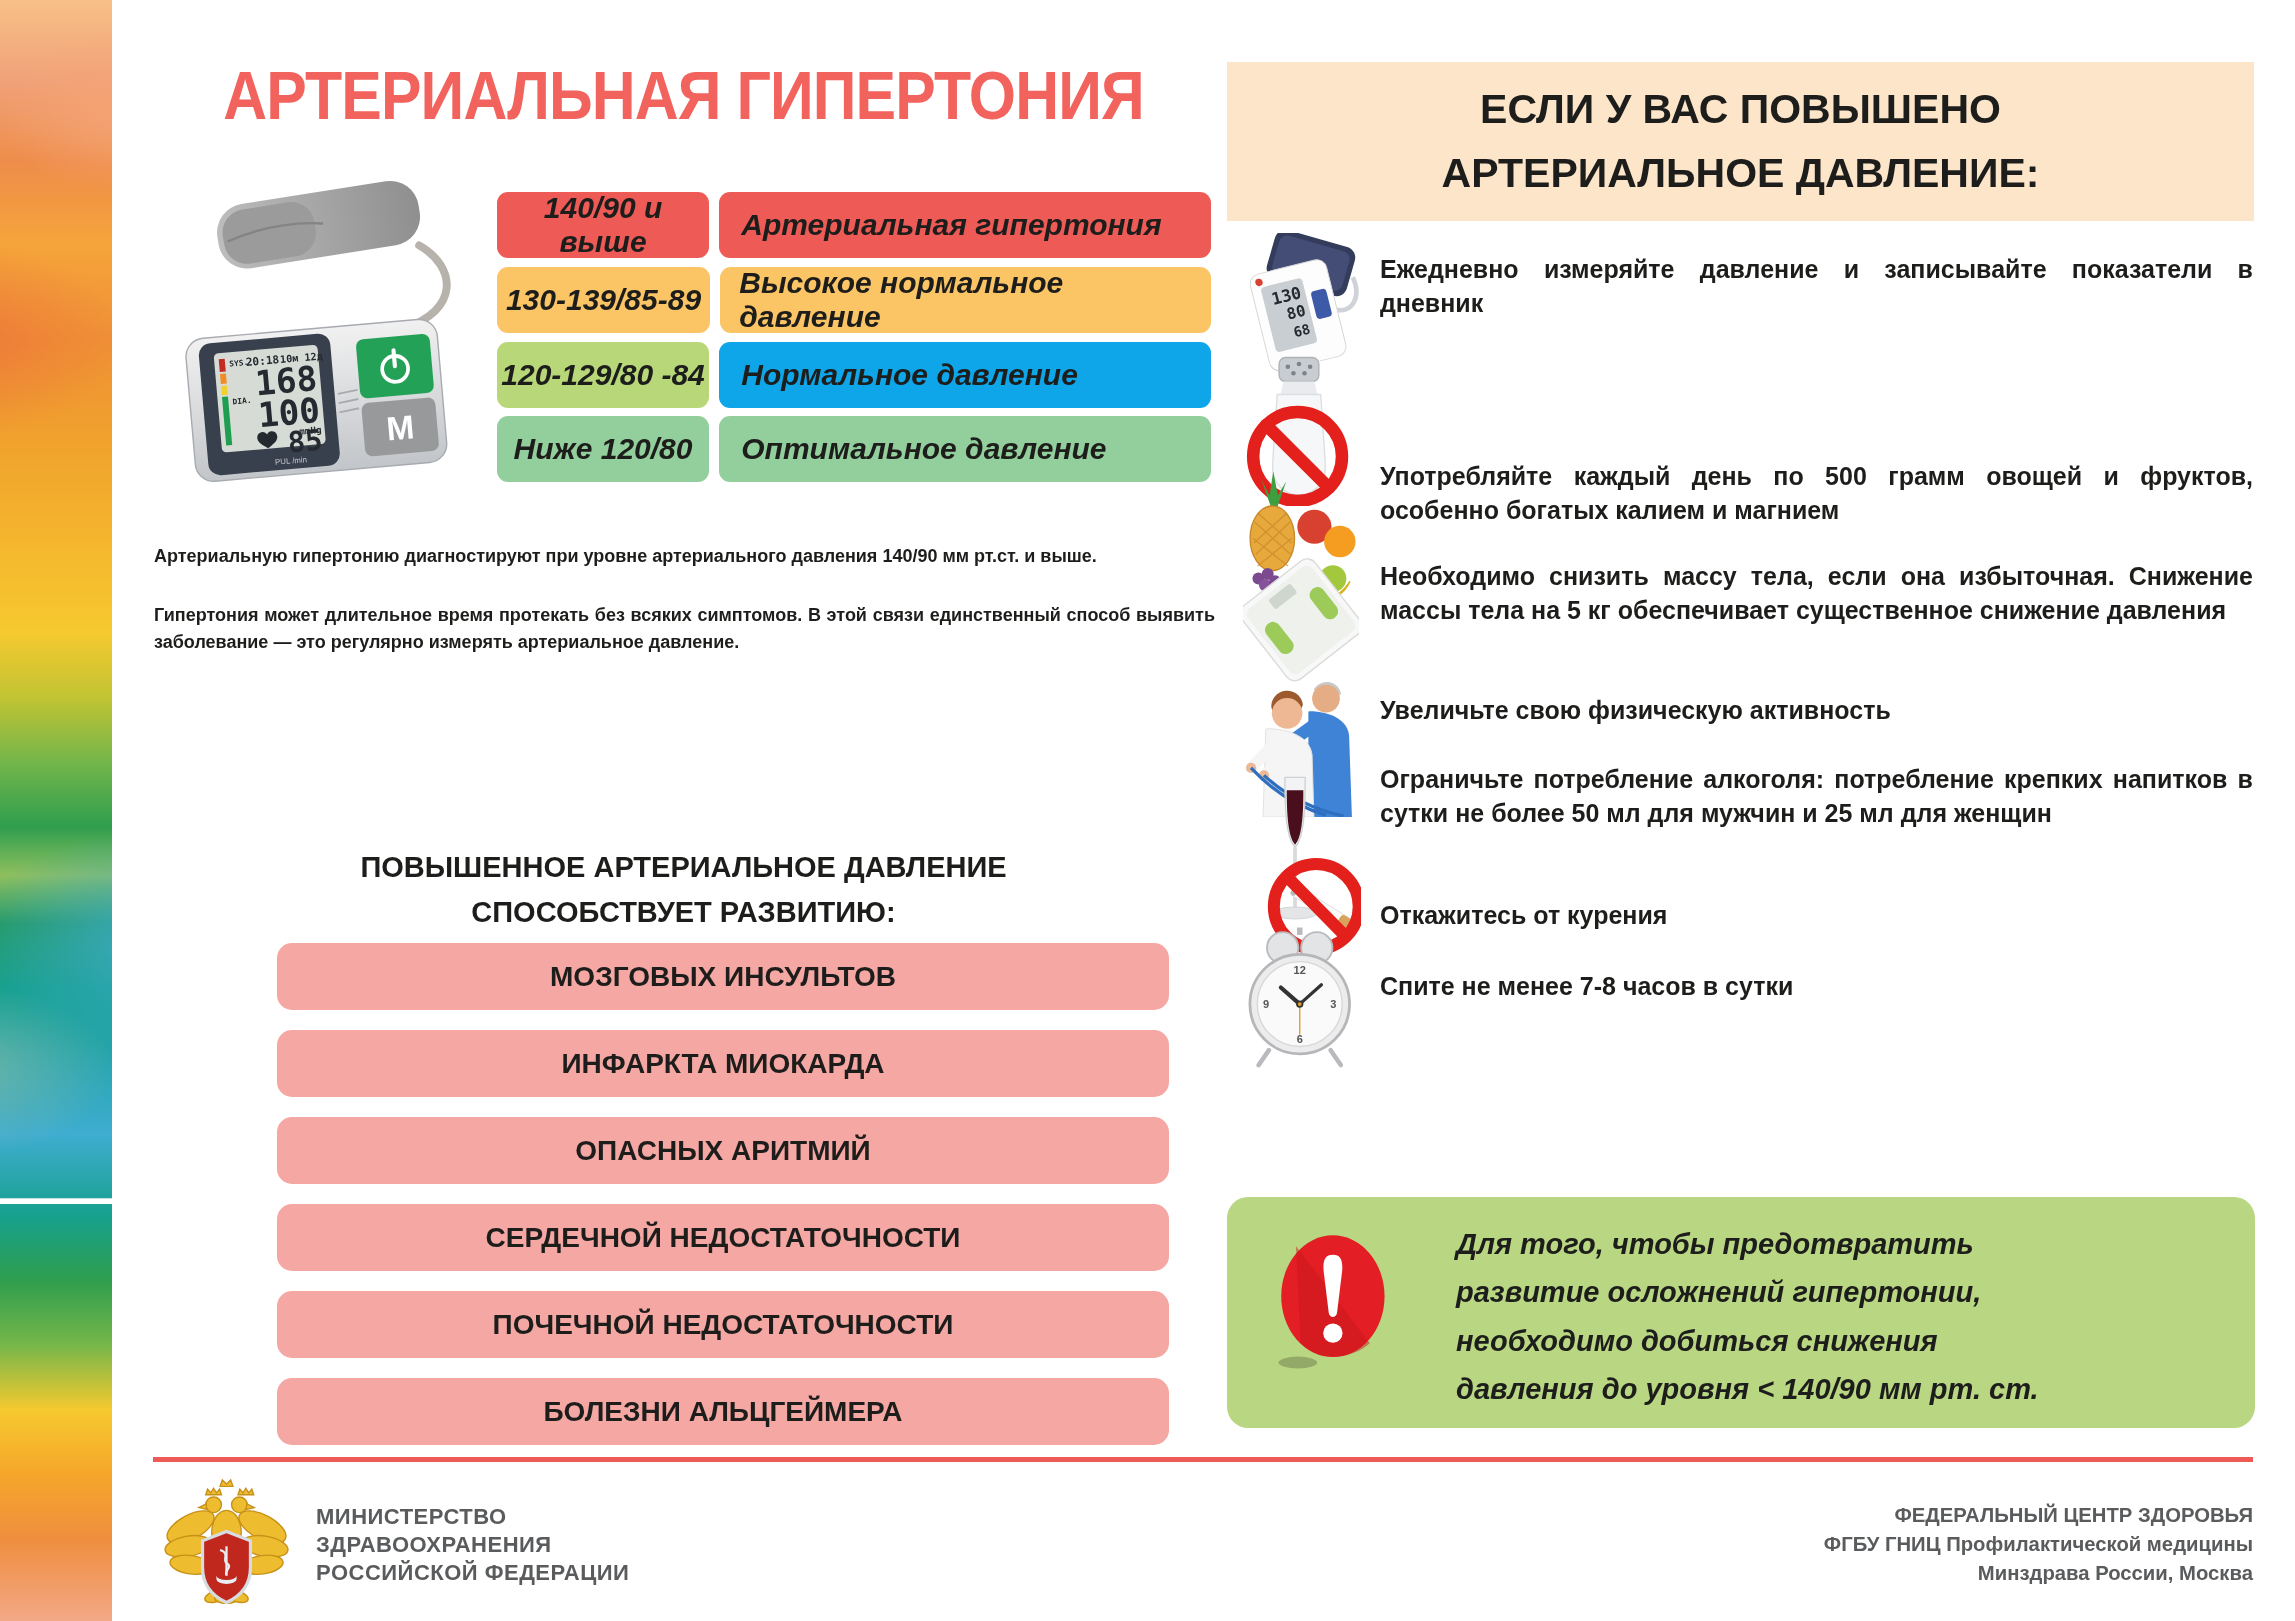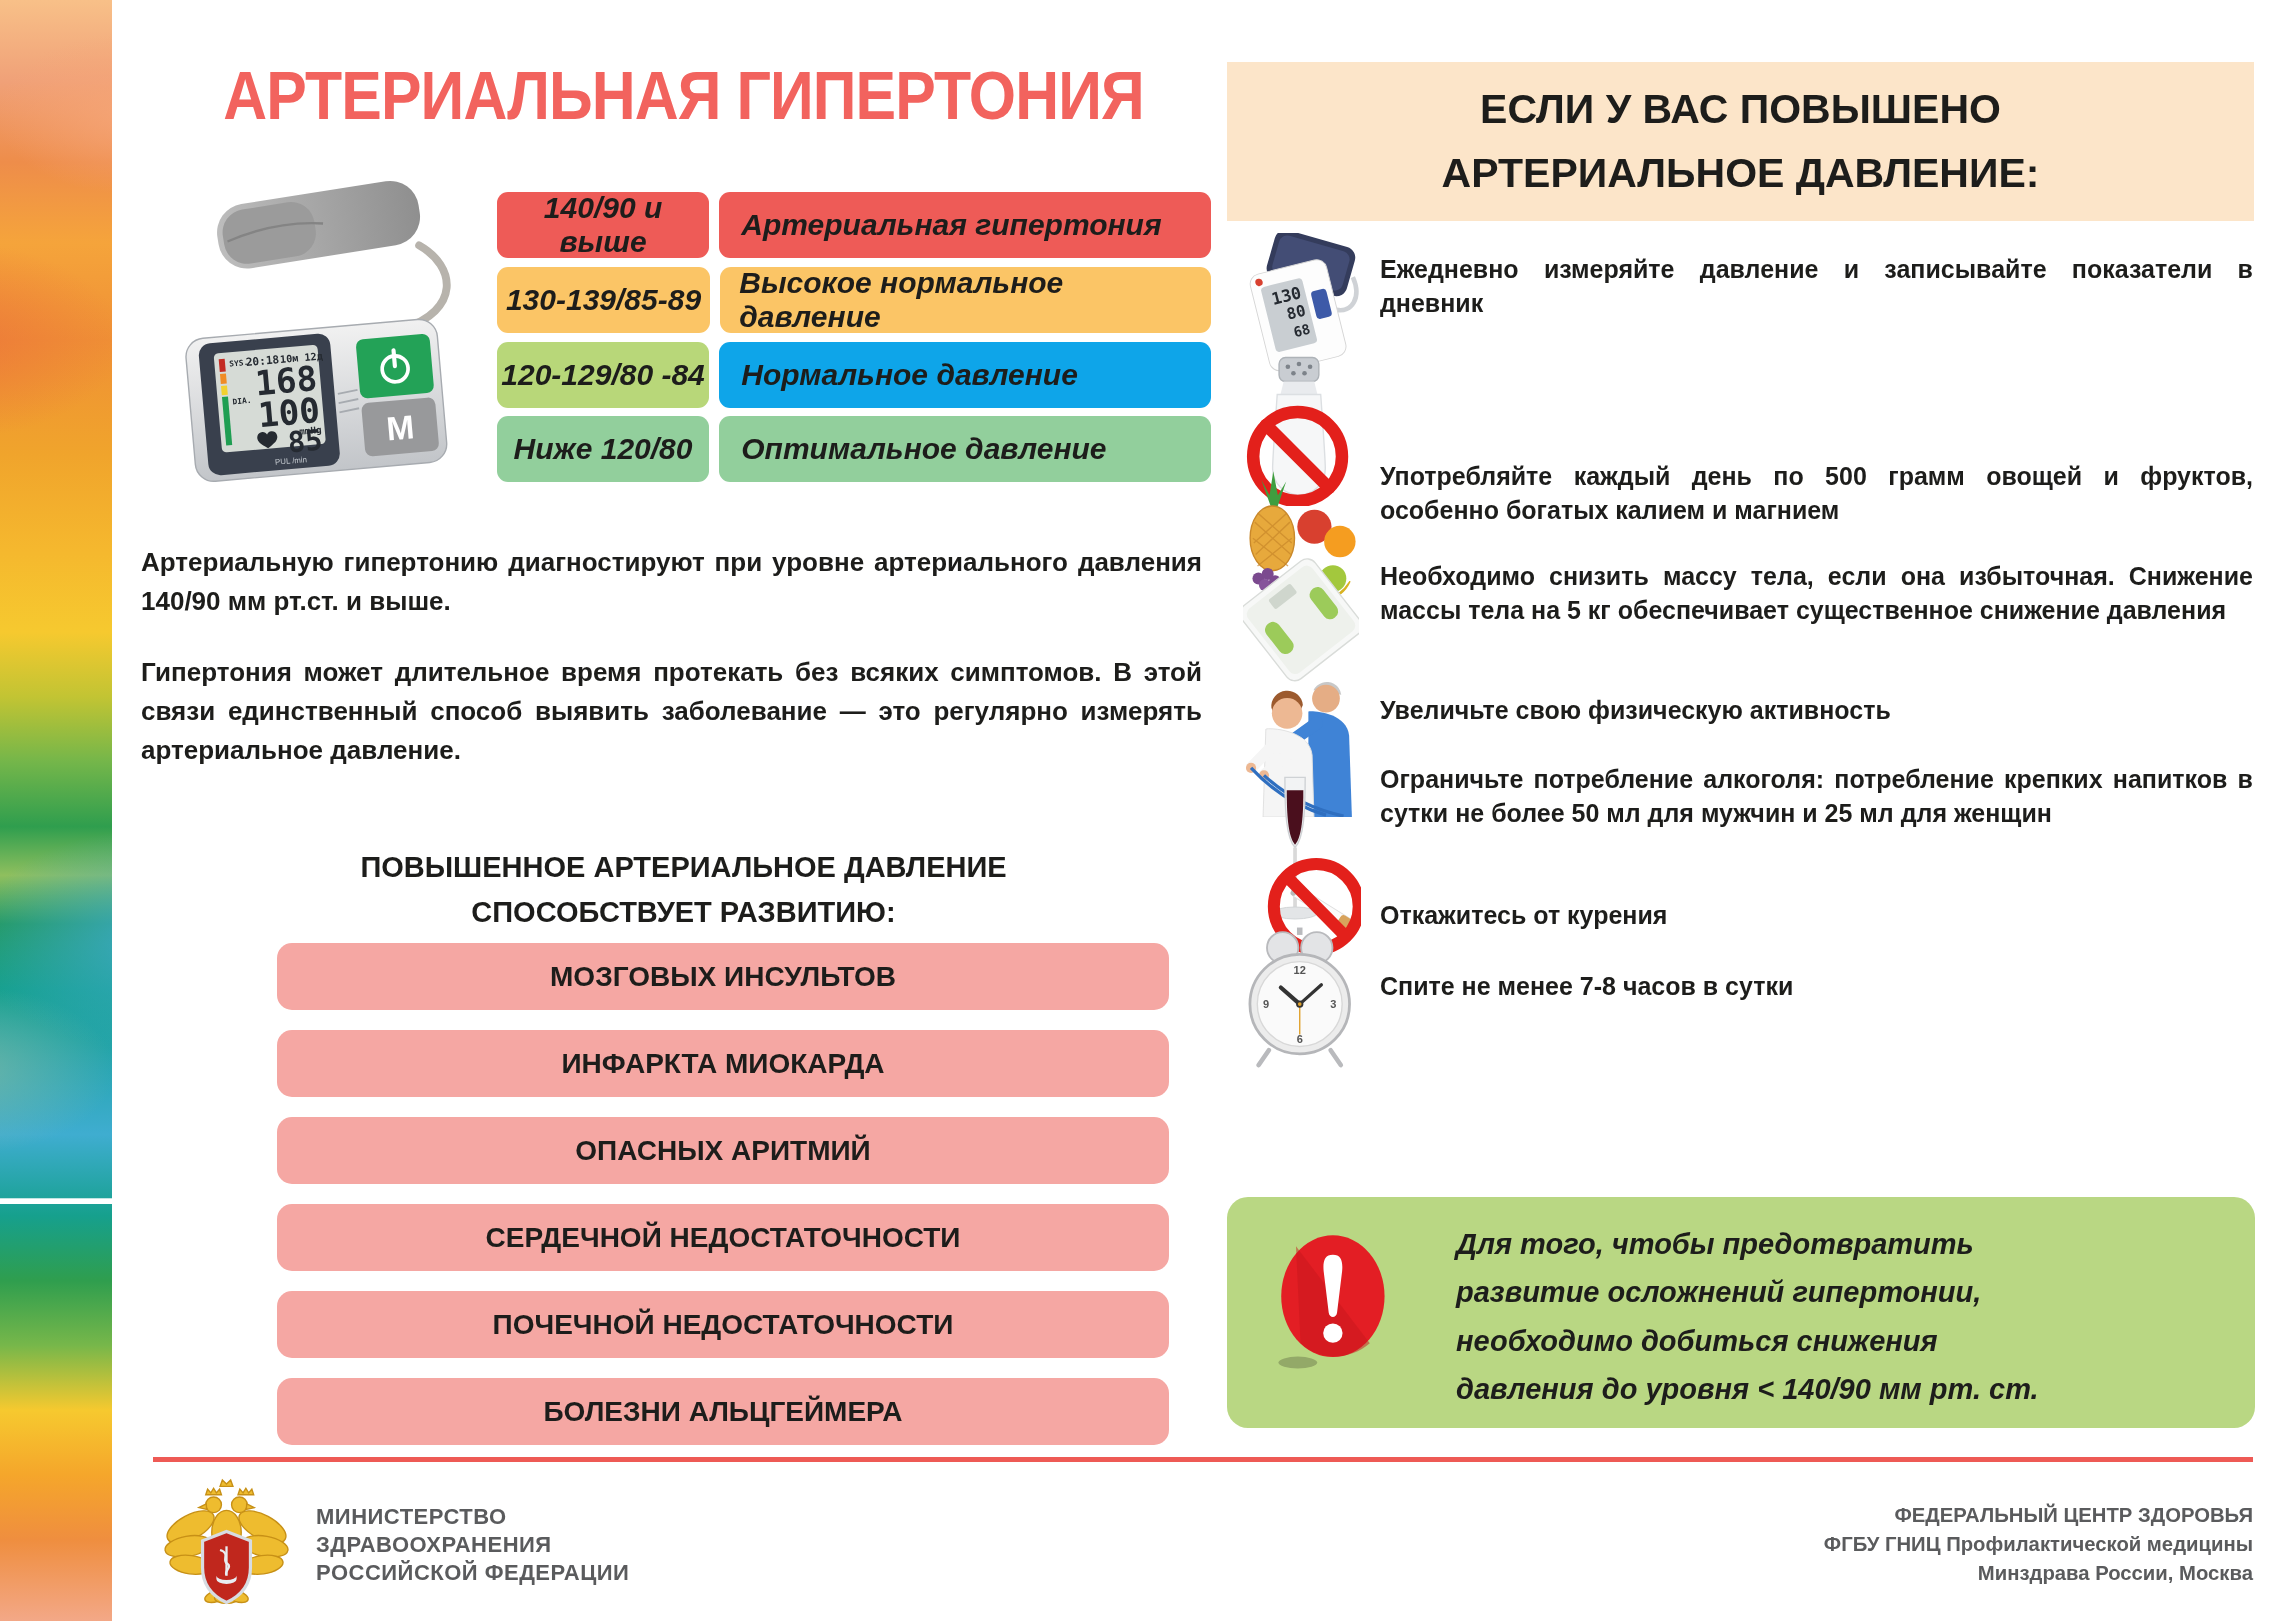--- a/index.html
+++ b/index.html
@@ -28,21 +28,21 @@
          transform:scale(0.98,1.12);transform-origin:center top;}
   .device-svg{left:153px;top:176px;width:324px;height:324px;}
 
   .bp-table{left:497px;top:192px;width:714px;}
   .bp-row{display:flex;gap:10.2px;margin-bottom:8.8px;}
   .bp-cell{height:66px;border-radius:11px;display:flex;align-items:center;
            font-style:italic;font-weight:bold;font-size:30px;color:#1d1d1b;}
   .bp-range{width:219px;justify-content:center;text-align:center;}
   .bp-label{width:485px;padding-left:22px;}
 
-  .paras{left:141px;top:543px;width:1061px;font-size:26px;font-weight:bold;line-height:1.5;}
+  .paras{left:154px;top:543px;width:1061px;font-size:18px;font-weight:bold;line-height:1.5;}
   .paras p{margin:0;text-align:justify;}
   .paras p + p{margin-top:32px;}
 
   .risks-heading{left:153px;top:845px;width:1061px;text-align:center;
                  font-weight:bold;font-size:29px;line-height:1.55;}
   .risk-list{left:277px;top:943px;width:892px;}
   .risk-item{height:67px;border-radius:15px;background:#f5a7a3;margin-bottom:20px;
              display:flex;align-items:center;justify-content:center;
              font-weight:bold;font-size:28px;}
 

